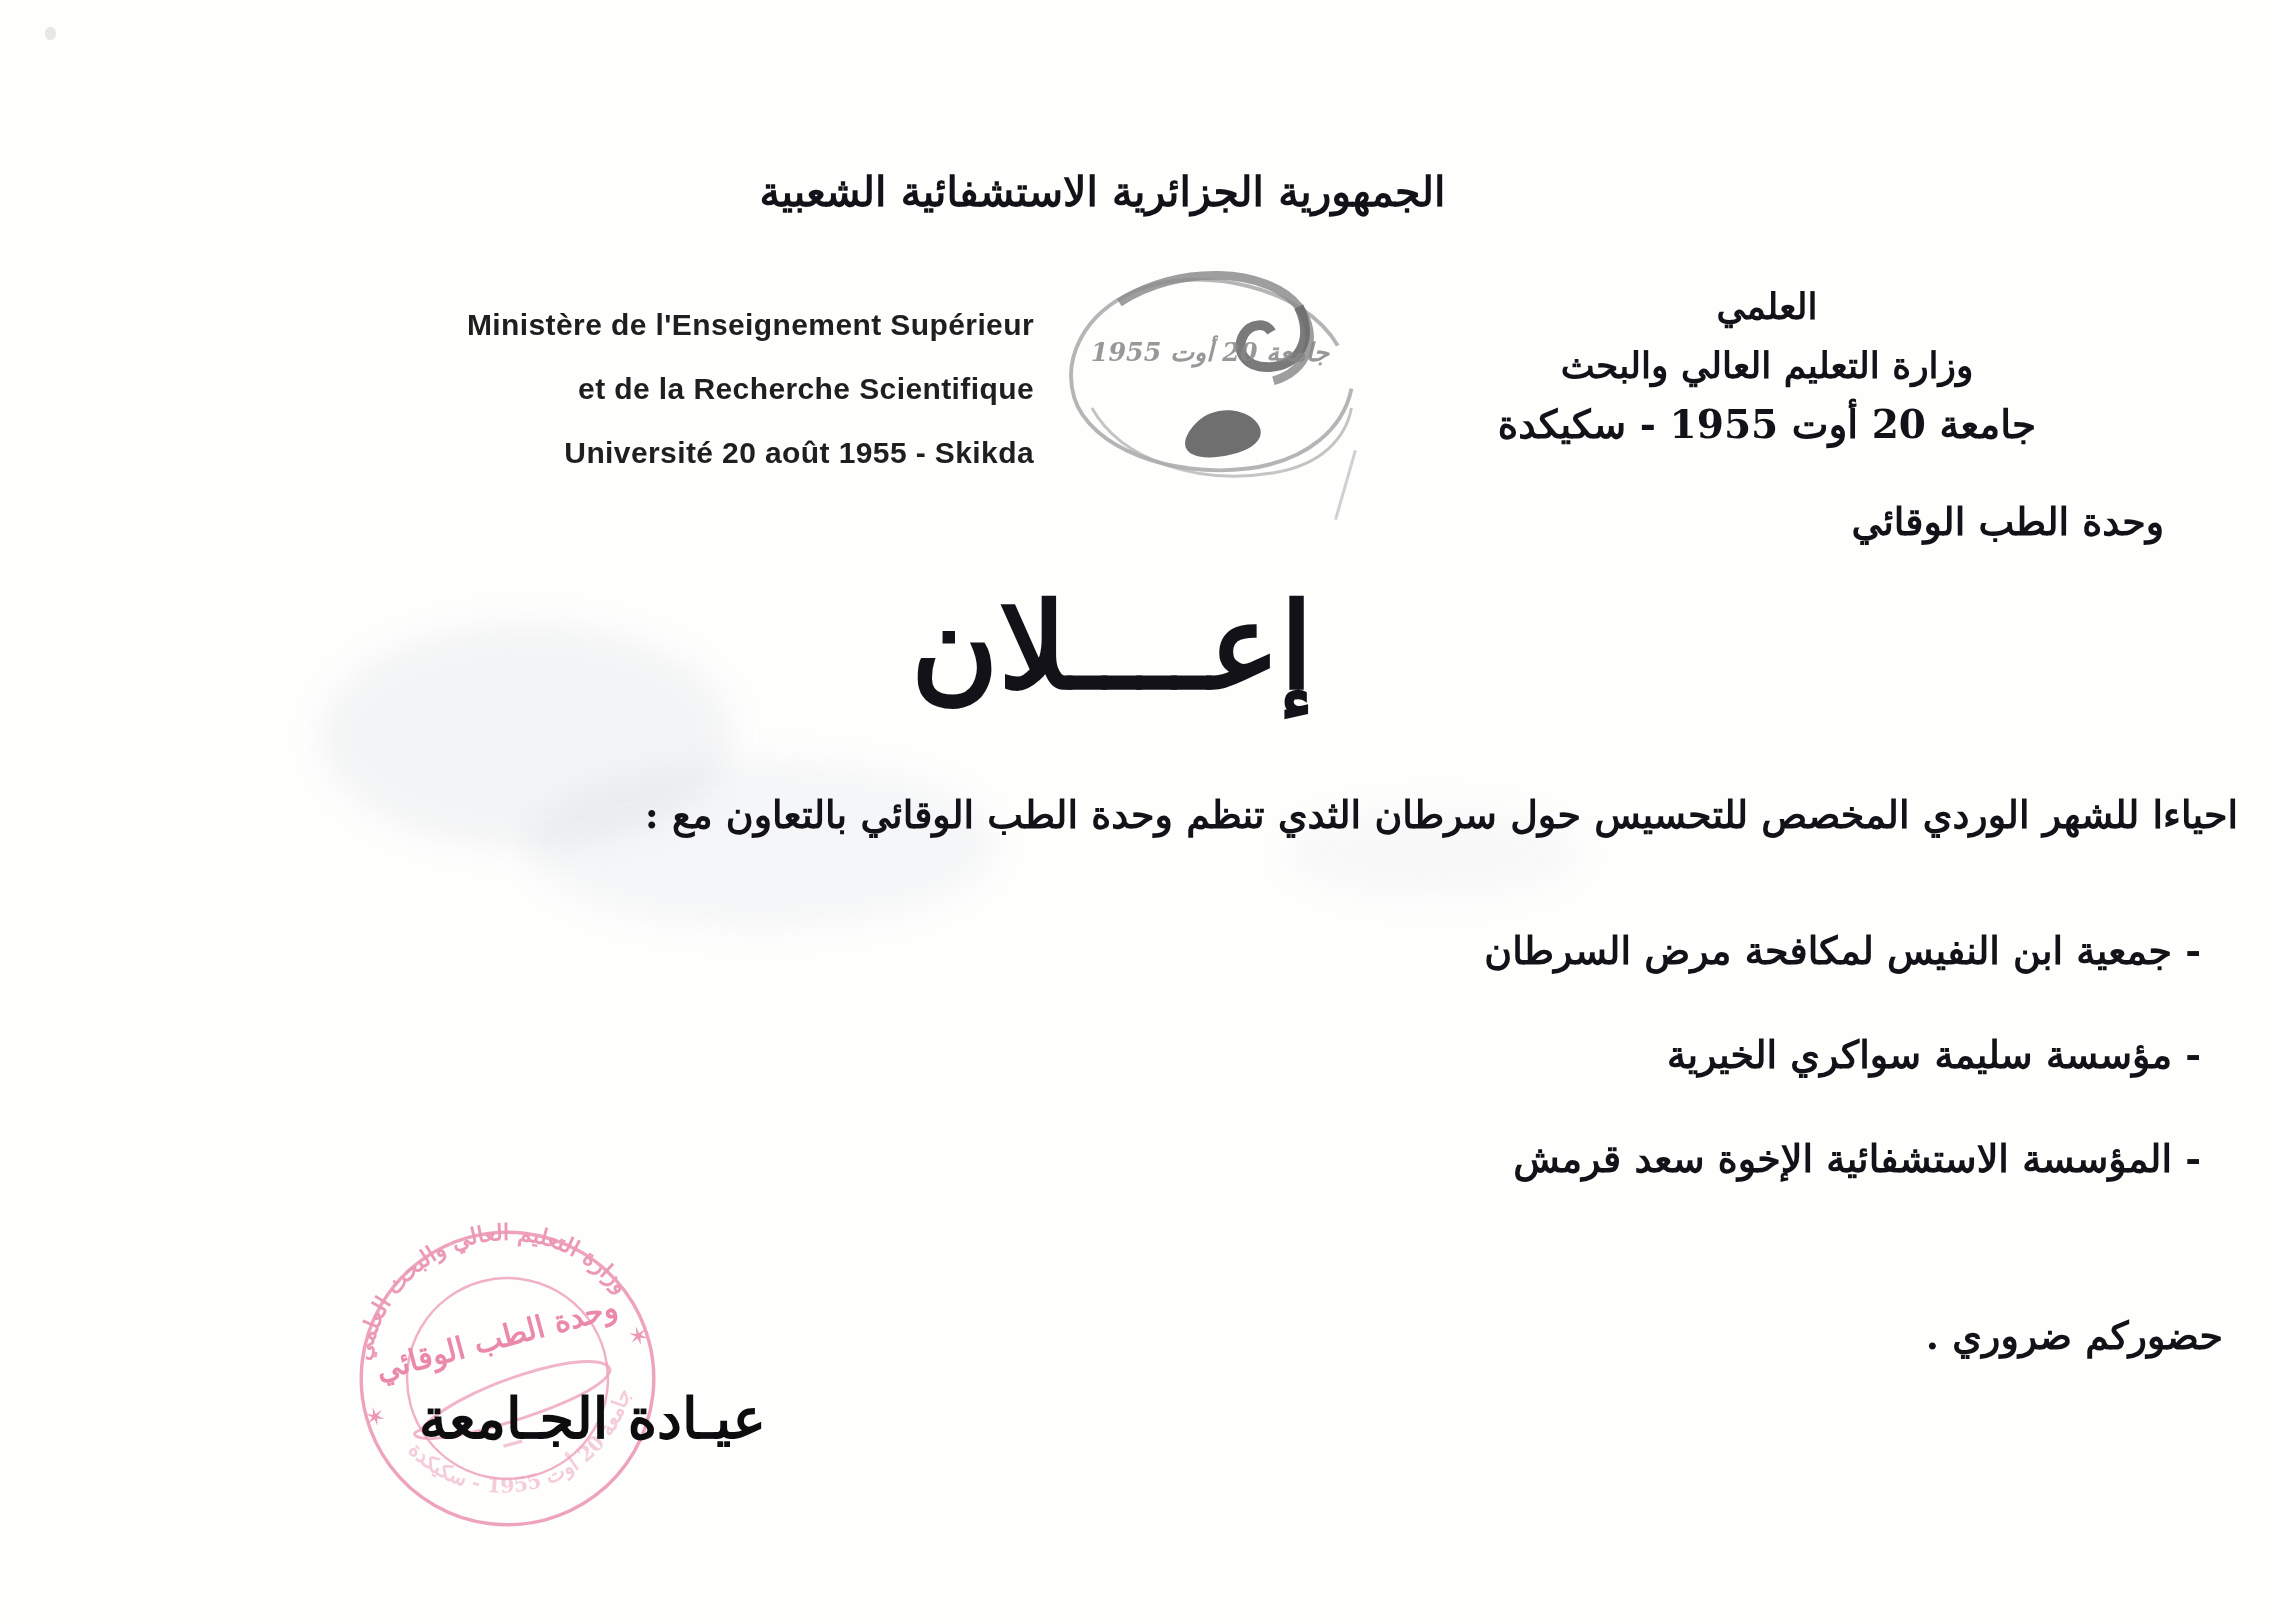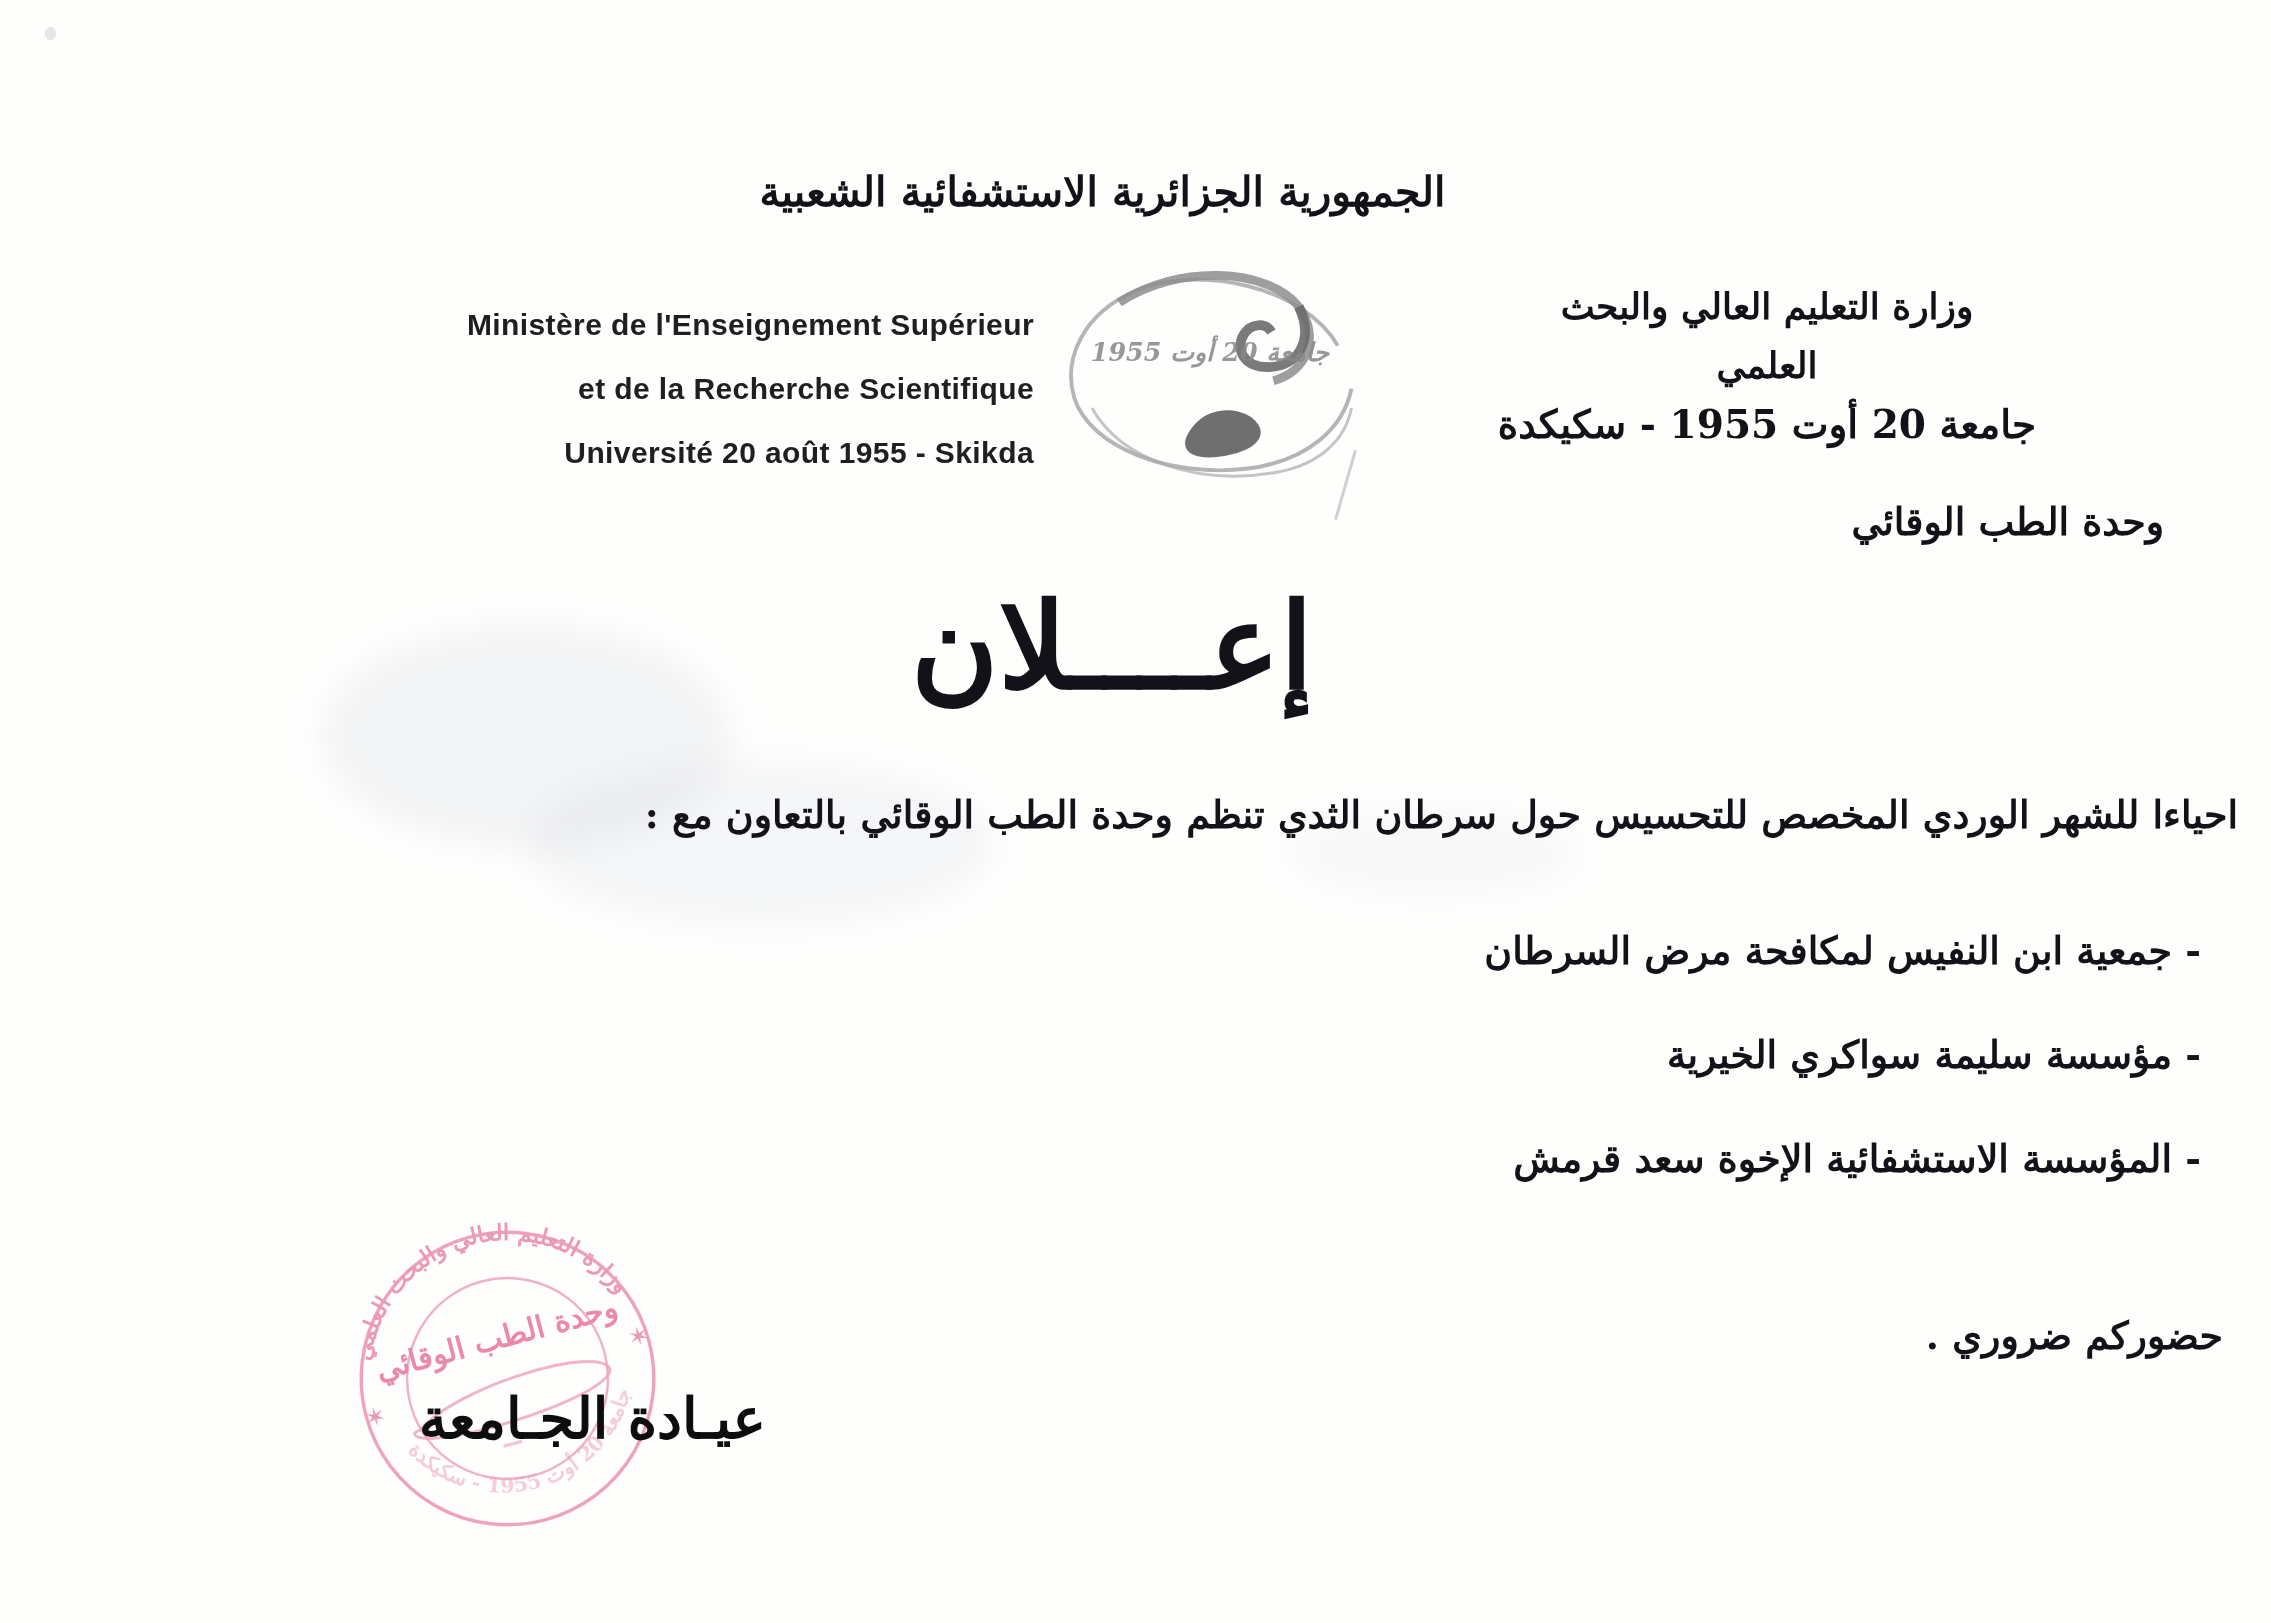--- a/index.html
+++ b/index.html
@@ -81,22 +81,22 @@
       <path d="M 294 98 C 260 38 152 14 86 42 C 32 66 12 112 24 152 C 40 202 122 234 202 224 C 264 216 300 182 308 142" fill="none" stroke="#a3a3a3" stroke-width="4" opacity="0.8"></path>
       <path d="M 70 54 C 130 14 222 18 254 58 C 276 88 264 124 228 134" fill="none" stroke="#8d8d8d" stroke-width="9" opacity="0.85"></path>
       <path d="M 254 58 C 270 92 254 120 222 120 C 198 120 188 102 198 86 C 205 75 220 74 226 84" fill="none" stroke="#6c6c6c" stroke-width="10" opacity="0.9"></path>
       <path d="M 150 176 C 126 200 138 216 172 212 C 212 207 226 188 206 172 C 190 160 164 162 150 176 Z" fill="#4f4f4f" opacity="0.82"></path>
       <path d="M 42 162 C 72 216 152 242 230 228 C 276 220 302 194 308 162" fill="none" stroke="#ababab" stroke-width="3" opacity="0.7"></path>
       <text x="163" y="114" text-anchor="middle" font-size="26" fill="#878787" opacity="0.85" font-family="DejaVu Serif, Liberation Serif, serif" font-weight="bold" direction="rtl">جامعة 20 أوت 1955</text>
     </svg>
   </div>
 
   <div class="abs ar ar-block">
+    <div>العلمي</div>
     <div>وزارة التعليم العالي والبحث</div>
-    <div>العلمي</div>
     <div style="font-size:39px">جامعة 20 أوت 1955 - سكيكدة</div>
   </div>
 
   <div class="abs ar unit-line">وحدة الطب الوقائي</div>
 
   <div class="abs ar title">إعــــلان</div>
 
   <div class="abs ar intro">احياءا للشهر الوردي المخصص للتحسيس حول سرطان الثدي تنظم وحدة الطب الوقائي  بالتعاون مع :</div>
 
   <ul class="abs ar partners">

